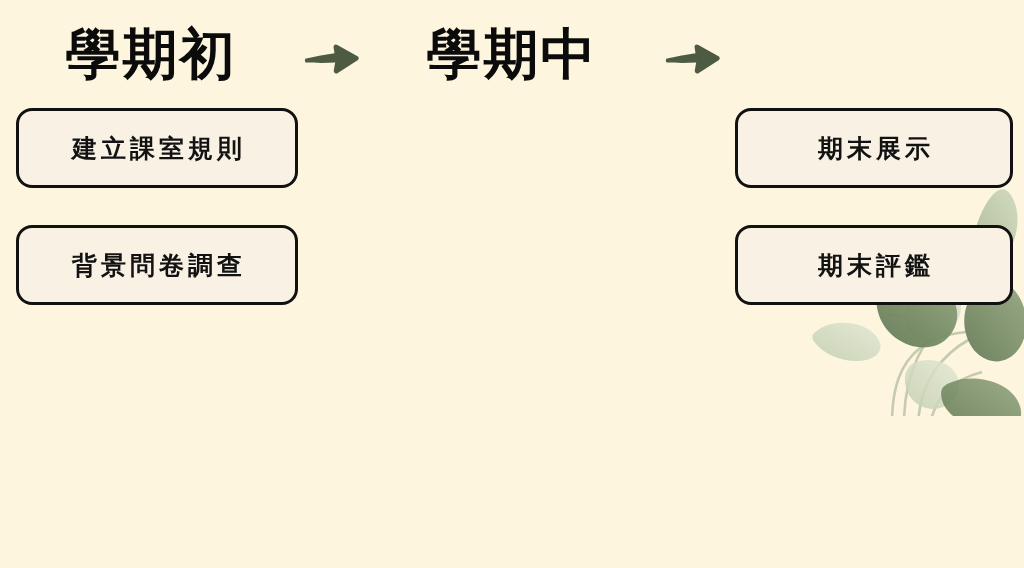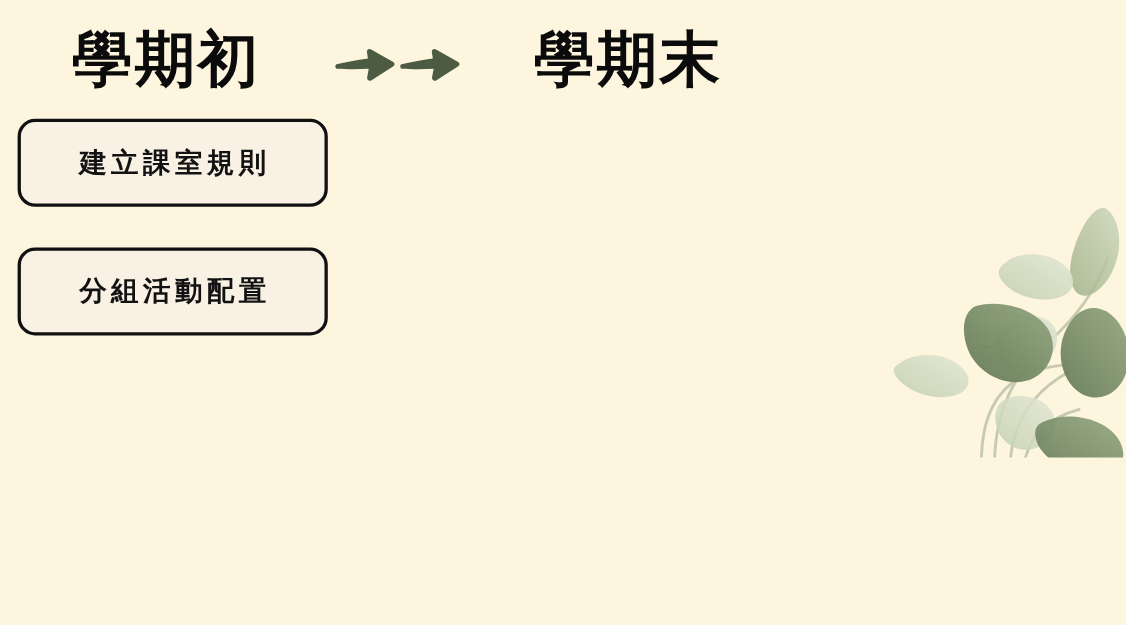--- a/index.html
+++ b/index.html
@@ -127,47 +127,55 @@
     </div>
 
     <div class="arrow-cell">
       <svg width="56" height="42" viewBox="0 0 56 42" aria-hidden="true">
         <path d="M2 22.5 C10 20.6, 20 18.8, 30.5 17.2 L29.6 11.5 C29.2 9.0, 31.4 7.6, 33.4 9.0
                  L53.5 20.3 C55.1 21.2, 55.2 23.2, 53.6 24.2 L33.8 37.0 C31.7 38.4, 29.4 36.8, 29.8 34.3
                  L31.2 26.6 C20.6 27.2, 10.3 27.0, 2.3 26.6 C0.6 26.5, 0.4 22.9, 2 22.5 Z" fill="#4C5B42"></path>
       </svg>
     </div>
 
+    <div class="phase-head head-col-2">
+      <span class="phase-title">學期中</span>
+    </div>
 
     <div class="arrow-cell">
       <svg width="56" height="42" viewBox="0 0 56 42" aria-hidden="true">
         <path d="M2 22.5 C10 20.6, 20 18.8, 30.5 17.2 L29.6 11.5 C29.2 9.0, 31.4 7.6, 33.4 9.0
                  L53.5 20.3 C55.1 21.2, 55.2 23.2, 53.6 24.2 L33.8 37.0 C31.7 38.4, 29.4 36.8, 29.8 34.3
                  L31.2 26.6 C20.6 27.2, 10.3 27.0, 2.3 26.6 C0.6 26.5, 0.4 22.9, 2 22.5 Z" fill="#4C5B42"></path>
       </svg>
     </div>
 
-    <div class="phase-head head-col-3">
-      <span class="phase-title">學期末</span>
-    </div>
 
   </div>
 
   <div class="columns">
 
     <div class="column col-1">
       <div class="item-box">
         <span class="item-label">建立課室規則</span>
       </div>
       <div class="item-box">
-        <span class="item-label">分組活動配置</span>
-      </div>
-    </div>
-
-
+        <span class="item-label">背景問卷調查</span>
+      </div>
+    </div>
+
+
+    <div class="column col-3">
+      <div class="item-box">
+        <span class="item-label">期末展示</span>
+      </div>
+      <div class="item-box">
+        <span class="item-label">期末評鑑</span>
+      </div>
+    </div>
 
   </div>
 
   <svg class="botanical" viewBox="0 0 230 250">
     <defs>
       <linearGradient id="lfA" x1="0" y1="1" x2="1" y2="0">
         <stop offset="0%" stop-color="#C3CFAF"></stop>
         <stop offset="100%" stop-color="#E2E7D5"></stop>
       </linearGradient>
       <linearGradient id="lfB" x1="0" y1="1" x2="1" y2="0">

